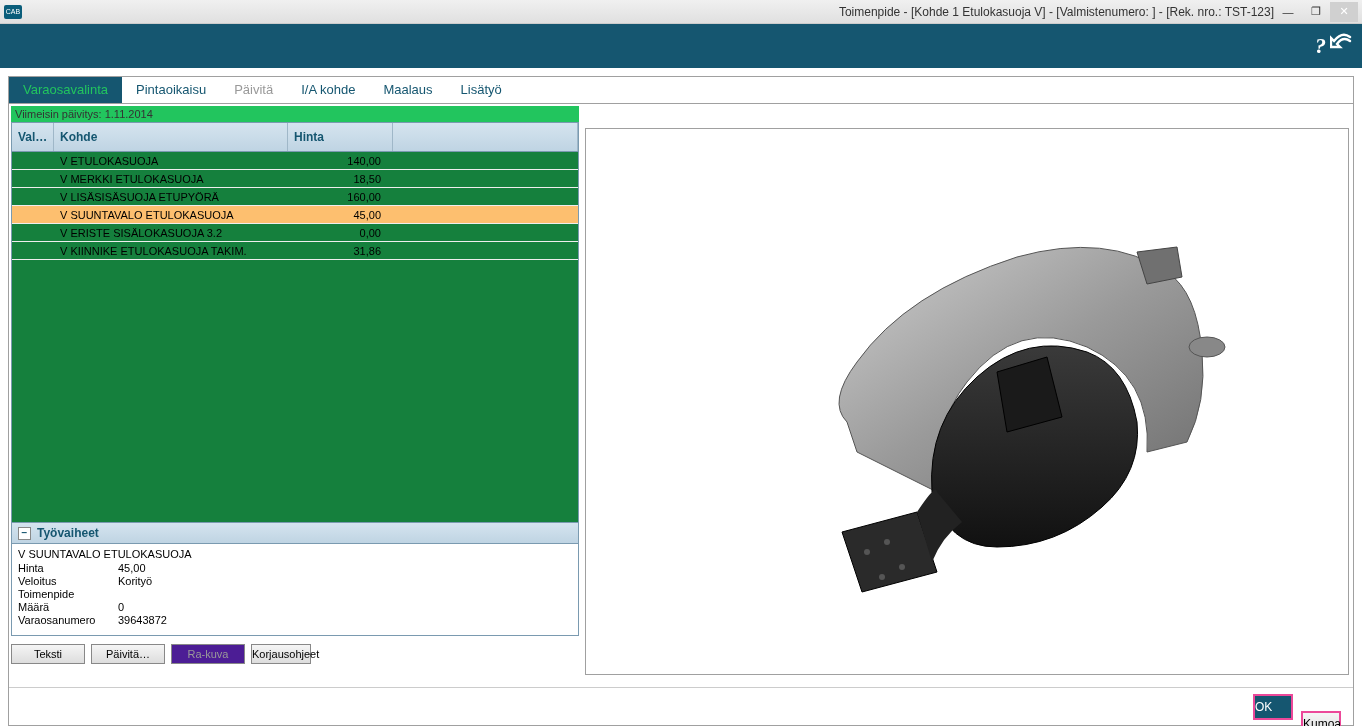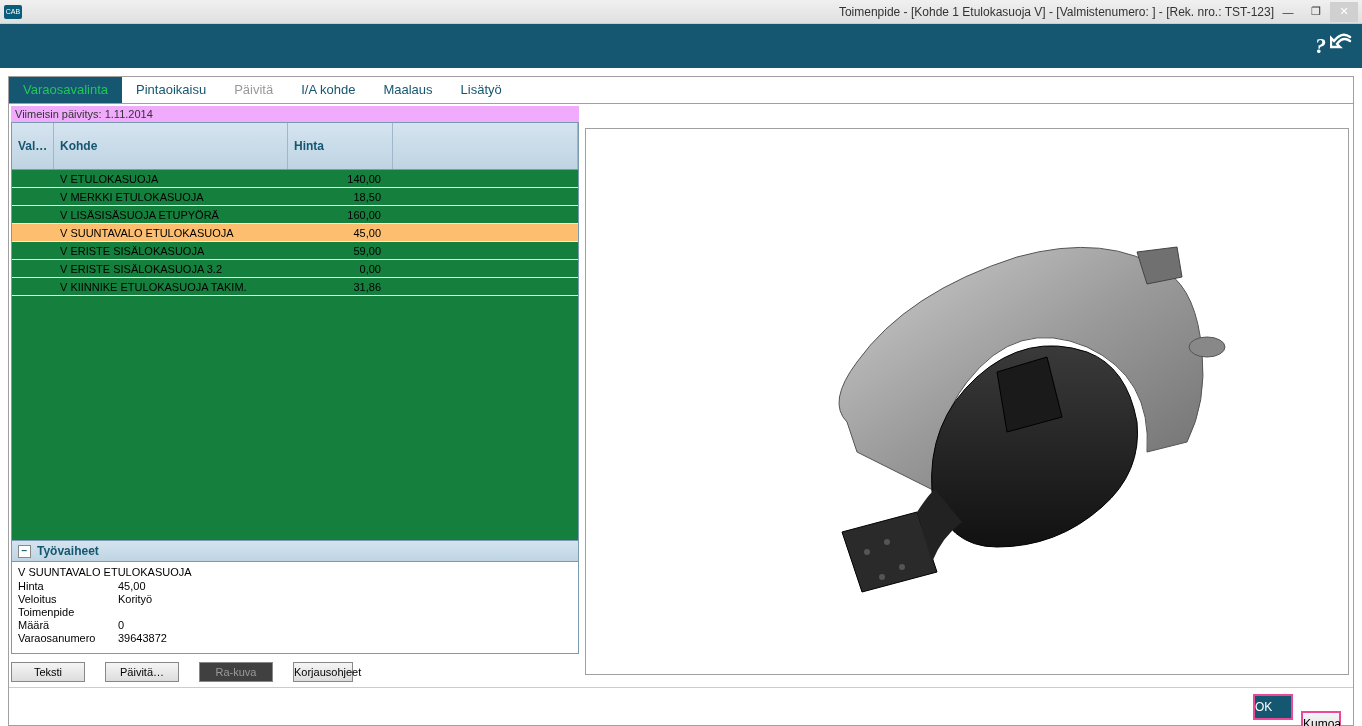--- a/index.html
+++ b/index.html
@@ -25,26 +25,26 @@
 .tab-row { display: flex; border-bottom: 1px solid #a0a0a0; height: 27px; }
 .tab { padding: 5px 14px; color: #155670; font-size: 13px; cursor:pointer; }
 .tab.active { background: #155670; color: #22c55e; }
 .tab.disabled { color: #999; }
 
 
 .content { flex: 1; display: flex; padding: 2px 2px 0 2px; gap: 6px; }
 .left-pane { width: 568px; display:flex; flex-direction:column; }
 .right-pane { flex:1; border: 1px solid #a0a0a0; display:flex; align-items:center; justify-content:center; background:#fff; margin: 22px 2px 12px 0;}
 
-.update-line { background:#f0abfc; font-size:11px; color:#333; padding:2px 4px; }
+.update-line { background:#22c55e; font-size:11px; color:#333; padding:2px 4px; }
 
 
 .grid { border:1px solid #7a9ab0; }
 .grid-header { display:flex; background: linear-gradient(#d5e4ef,#bfd4e3); border-bottom:1px solid #7a9ab0; }
-.grid-header .col { padding:16px 6px; font-weight:bold; color:#155670; font-size:12px; border-right:1px solid #9fb7c8; }
+.grid-header .col { padding:7px 6px; font-weight:bold; color:#155670; font-size:12px; border-right:1px solid #9fb7c8; }
 .col-val { width: 42px; }
 .col-desc { flex:1; }
 .col-price { width:105px; }
 .col-spacer { width: 185px; border-right:none; }
 .grid-body { background:#15803d; height: 370px; }
 .row { display:flex; border-bottom:1px solid #eee; height: 18px; align-items:center; }
 .row.selected { background: #fdbf6f; }
 .row .cell { padding: 1px 6px; font-size:11px; }
 .row .cell.val { width:42px; }
 .row .cell.desc { flex:1; }
@@ -52,24 +52,24 @@
 .row .cell.spacer { width:185px; }
 
 
 .details-header { background: linear-gradient(#d5e4ef,#bfd4e3); border:1px solid #7a9ab0; border-top:none; padding:3px 6px; display:flex; align-items:center; gap:6px; color:#155670; font-weight:bold; }
 .details-header .collapse { width:13px; height:13px; border:1px solid #888; background:#fff; display:flex; align-items:center; justify-content:center; font-size:10px; line-height:1; }
 .details-body { border:1px solid #7a9ab0; border-top:none; padding:4px 6px 8px 6px; font-size:11px; }
 .details-body .dline { display:flex; margin:1px 0; }
 .details-body .dlabel { width:100px; }
 
 
-.btn-row { display:flex; gap:20px; margin-top:8px; }
+.btn-row { display:flex; gap:6px; margin-top:8px; }
 .btn { border:1px solid #888; background: linear-gradient(#f5f5f5,#ddd); padding:3px 0; font-size:11px; width:74px; text-align:center; cursor:pointer; }
 .btn.wide { width:60px; }
-.btn.disabled { color:#999; background:#404040; }
+.btn.disabled { color:#999; background:#4c1d95; }
 
 
 .footer { height:38px; display:flex; justify-content:flex-end; align-items:center; gap:8px; padding-right:12px; border-top:1px solid #ccc; margin-top:auto;}
 .fbtn { width:40px; padding:4px 0; text-align:left; font-size:12px; border:2px solid #ec4899; cursor:pointer; }
 .fbtn.primary { background:#155670; color:#fff; }
 .fbtn.secondary { background:linear-gradient(#f5f5f5,#ddd);margin-top:34px; }
 
 
 .fender-svg { width: 520px; height: 420px; }
 </style>
@@ -133,26 +133,20 @@
             <div class="row">
               <div class="cell val"></div>
               <div class="cell desc">V LISÄSISÄSUOJA ETUPYÖRÄ</div>
               <div class="cell price">160,00</div>
               <div class="cell spacer"></div>
             </div>
             <div class="row selected">
               <div class="cell val"></div>
               <div class="cell desc">V SUUNTAVALO ETULOKASUOJA</div>
               <div class="cell price">45,00</div>
-              <div class="cell spacer"></div>
-            </div>
-            <div class="row">
-              <div class="cell val"></div>
-              <div class="cell desc">V ERISTE SISÄLOKASUOJA</div>
-              <div class="cell price">59,00</div>
               <div class="cell spacer"></div>
             </div>
             <div class="row">
               <div class="cell val"></div>
               <div class="cell desc">V ERISTE SISÄLOKASUOJA 3.2</div>
               <div class="cell price">0,00</div>
               <div class="cell spacer"></div>
             </div>
             <div class="row">
               <div class="cell val"></div>

